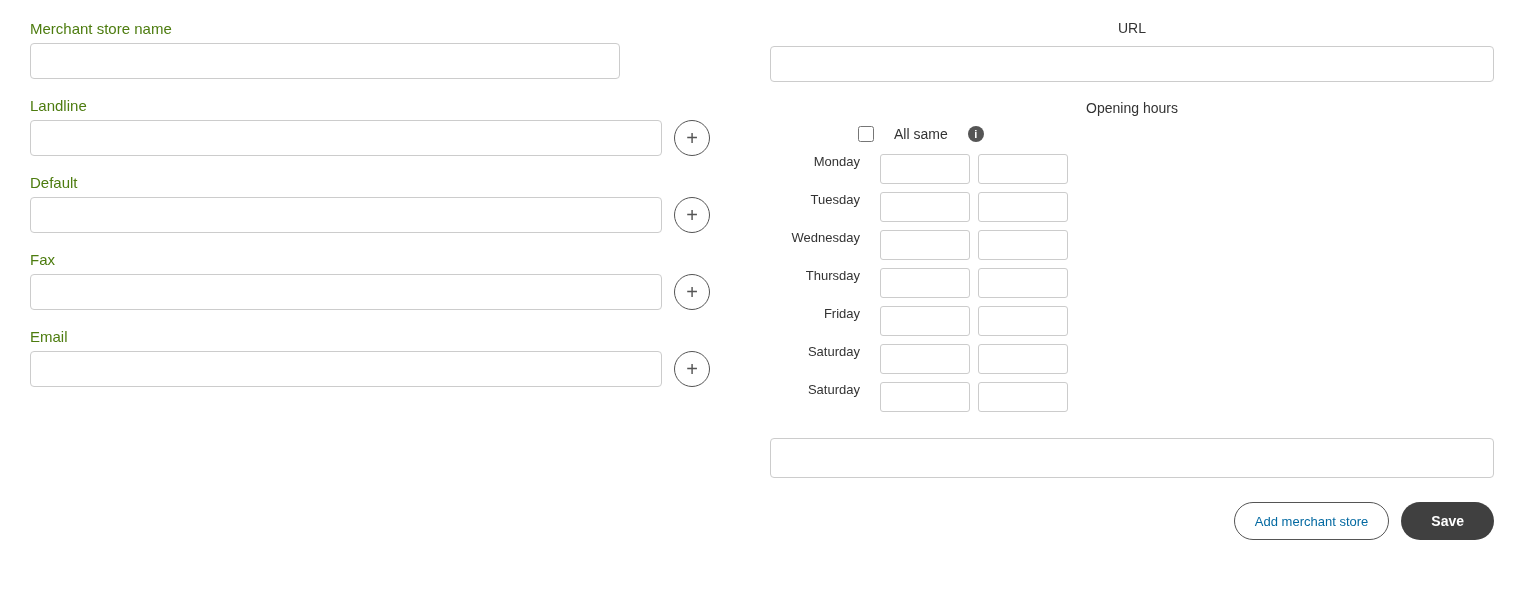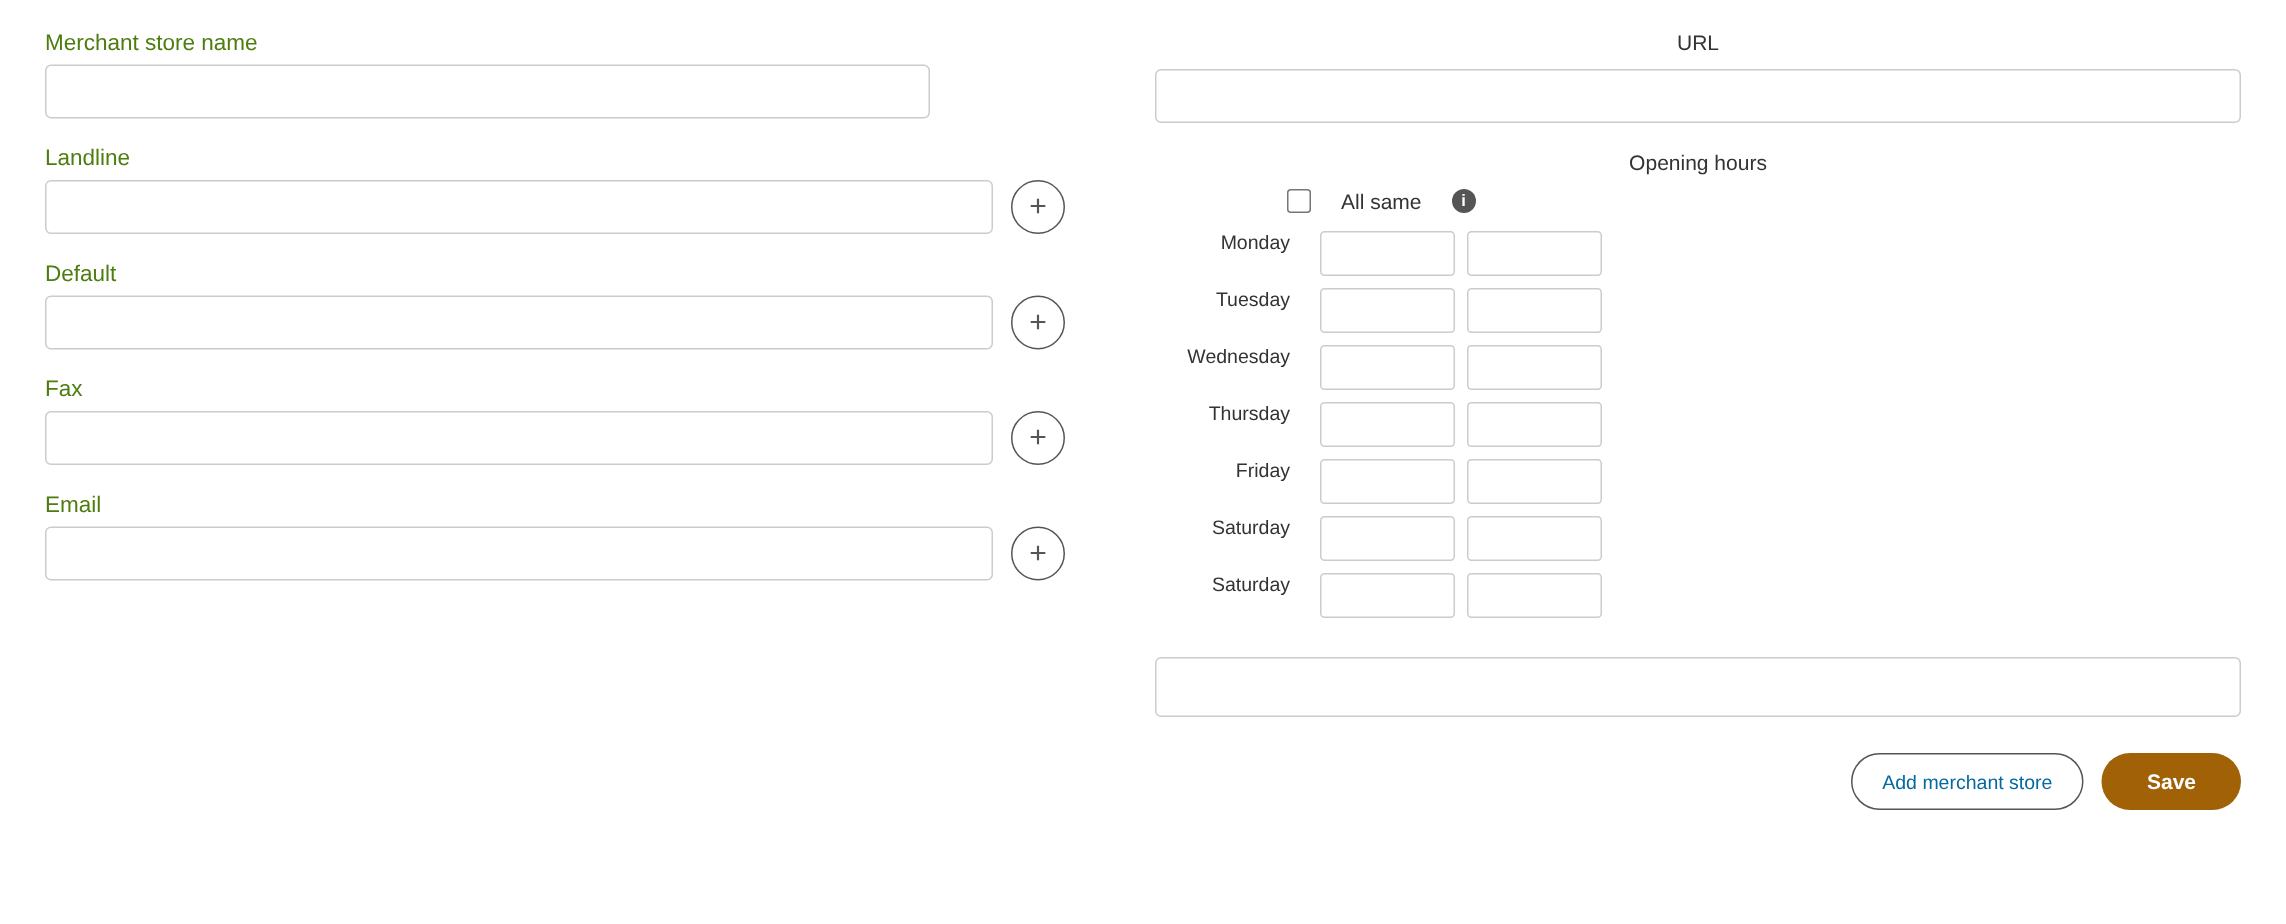--- a/index.html
+++ b/index.html
@@ -152,21 +152,21 @@
       background: #fff;
       cursor: pointer;
       font-size: 13px;
       color: #0369a1;
     }
     .save-btn {
       height: 38px;
       padding: 0 30px;
       border: none;
       border-radius: 20px;
-      background: #a16207;
+      background: #404040;
       color: #fff;
       font-size: 14px;
       font-weight: bold;
       cursor: pointer;
     }
     .merchant-name-input {
       width: 590px;
       height: 36px;
       border: 1px solid #ccc;
       border-radius: 4px;

